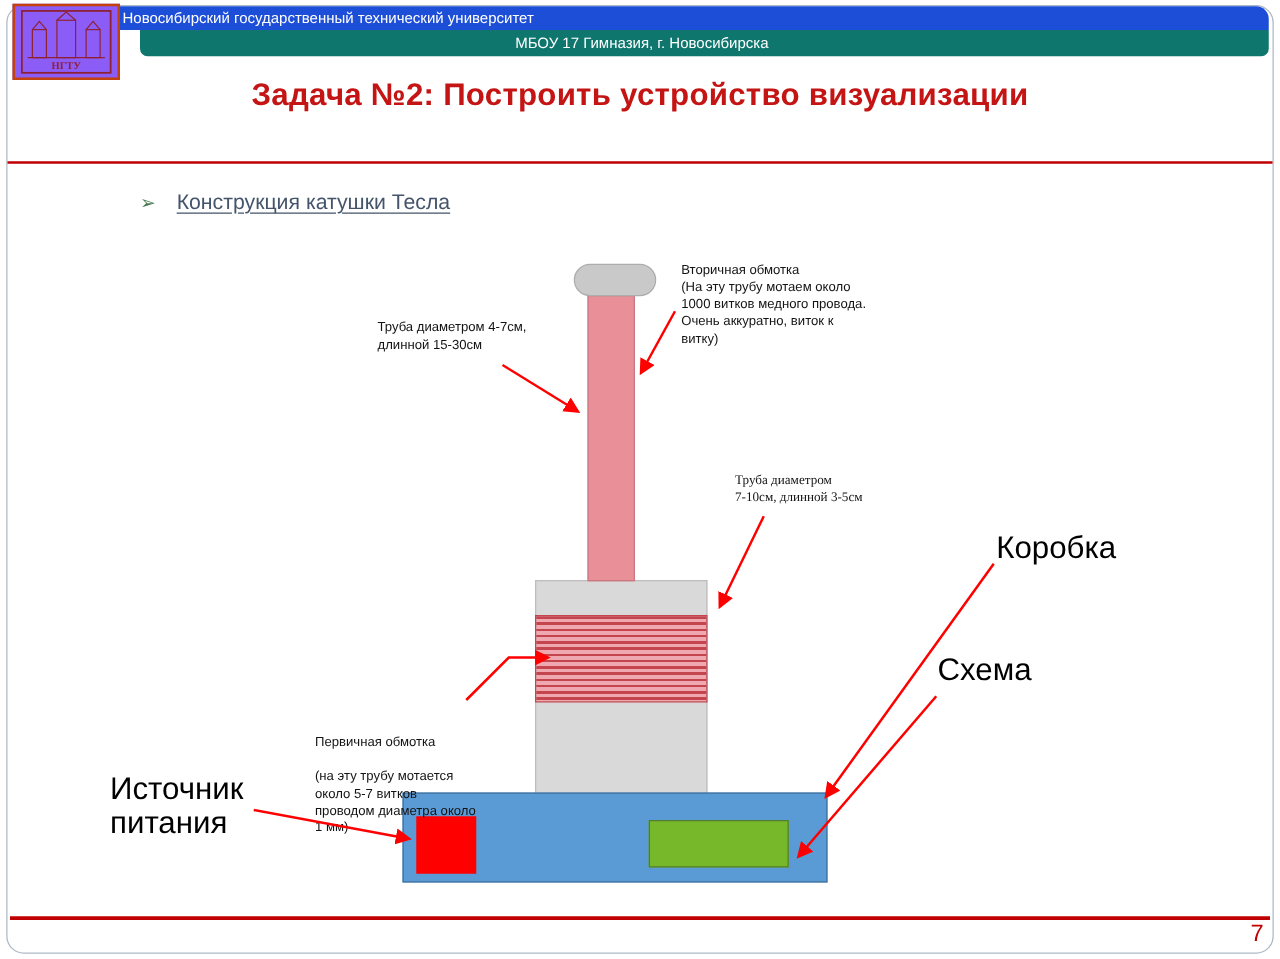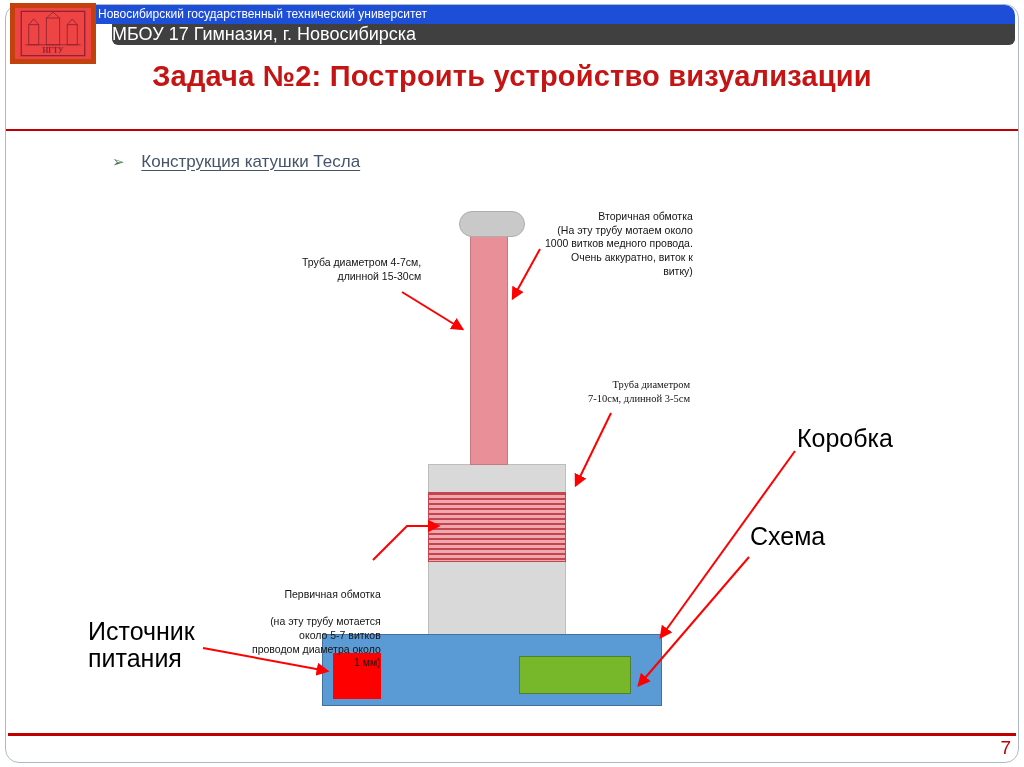--- a/index.html
+++ b/index.html
@@ -18,38 +18,38 @@
 
   
   .bar1 {
     position:absolute; left:86px; top:5px; width:929px; height:19px;
     background:#1d4ed8; color:#fff; font-size:12px; line-height:19px;
     padding-left:12px; box-sizing:border-box;
     border-radius:0 10px 0 0; z-index:3;
   }
   .bar2 {
     position:absolute; left:112px; top:24px; width:903px; height:21px;
-    background:#404040; color:#fff; font-size:18px; line-height:21px;
-    text-align:left; padding-right:100px; box-sizing:border-box;
+    background:#0f766e; color:#fff; font-size:12px; line-height:21px;
+    text-align:center; padding-right:100px; box-sizing:border-box;
     border-radius:0 0 6px 6px; z-index:3;
   }
   .logo {
     position:absolute; left:10px; top:3px; width:86px; height:61px;
-    background:#ef4444; border:5px solid #c2410c; box-sizing:border-box; z-index:4;text-decoration:underline;
+    background:#8b5cf6; border:2px solid #c2410c; box-sizing:border-box; z-index:4;text-decoration:underline;
   }
   .logo svg { display:block; width:100%; height:100%; }
   .badge {
     position:absolute; left:943px; top:2px; width:62px; height:62px; z-index:5;
   }
   .badge svg { display:block; width:100%; height:100%; }
 
   
   .title {
     position:absolute; left:40px; right:40px; top:60px; margin:0;
-    text-align:center; color:#c41414; font-size:29px; font-weight:bold;
+    text-align:center; color:#c41414; font-size:25px; font-weight:bold;
     line-height:32px; letter-spacing:0.2px; z-index:2;
   }
   .title-rule {
     position:absolute; left:6px; right:6px; top:129px; height:2px;
     background:#c00000;
   }
 
   
   .bullet { position:absolute; left:112px; top:152px; font-size:17px; z-index:2;text-align:center; }
   .bullet-marker { color:#4a7a52; margin-right:12px; font-size:15px; }
@@ -85,21 +85,21 @@
     background:#ff0000; z-index:2;
   }
   .schemaboard {
     left:519px; top:656px; width:112px; height:38px;
     background:#76b82a; border:1px solid #507e32; z-index:2;
   }
 
   
   .dlabel {
     position:absolute; font-size:10.5px; line-height:1.3; color:#141414;
-    white-space:pre-line; z-index:4;text-align:right;
+    white-space:pre-line; z-index:4;
   }
   .big-label {
     position:absolute; font-size:25px; color:#000; line-height:27px;
     white-space:pre-line; z-index:4;
   }
 
   
   .arrows {
     position:absolute; left:0; top:0; width:1024px; height:767px;
     z-index:5; pointer-events:none;

